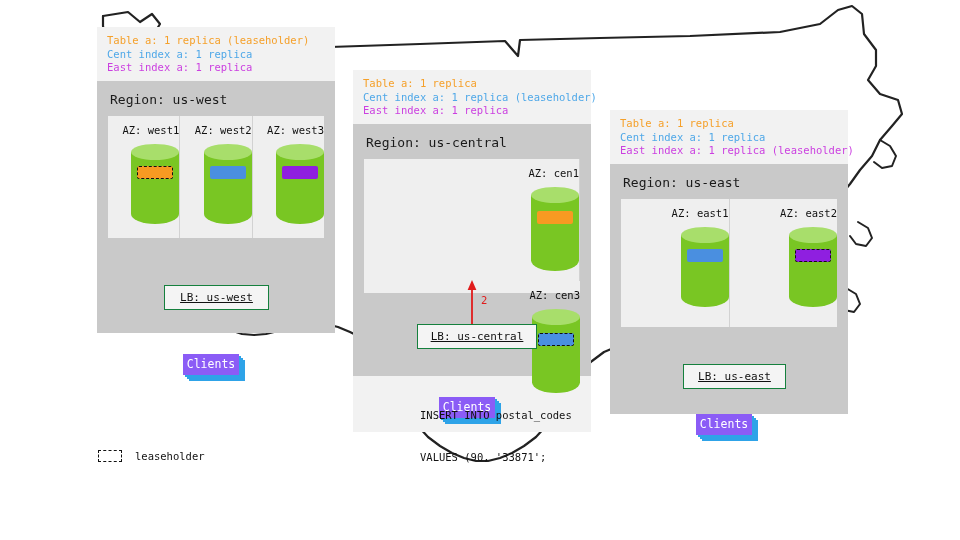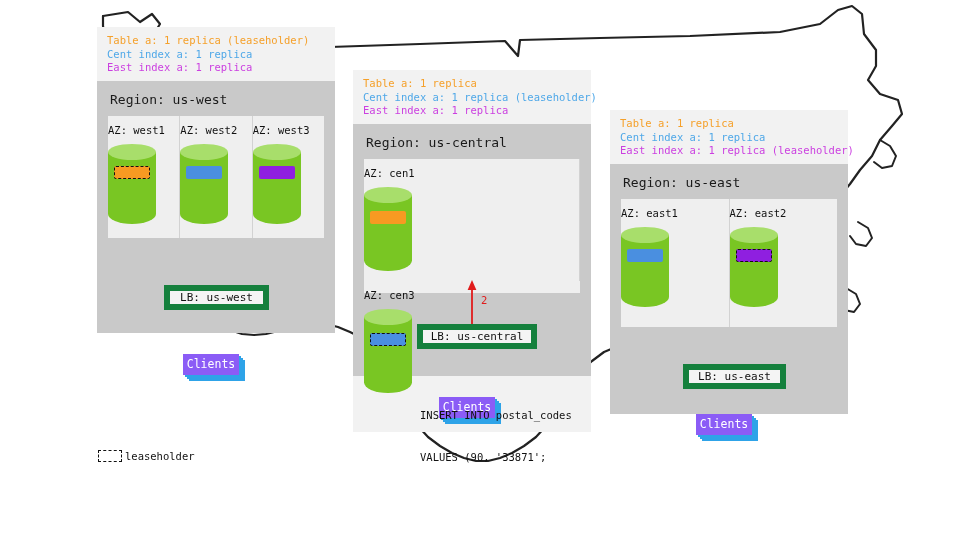--- a/index.html
+++ b/index.html
@@ -40,21 +40,21 @@
     margin:0 11px;
     display:flex;
     box-sizing:border-box;
     position:relative;
   }
   .az-cell{
     flex:1;
     box-sizing:border-box;
     border-right:1px solid #d2d2d2;
     padding:8px 0 10px 0;
-    display:flex;flex-direction:column;align-items:flex-start;
+    display:flex;flex-direction:column;align-items:flex-end;
   }
   .az-cell:last-child{border-right:none;}
   .az-label{font-size:10.5px;color:#111;margin-bottom:8px;white-space:pre;}
 
   
   .cyl{position:relative;}
   .cyl-body{
     position:absolute;left:0;right:0;
     background:#79C623;
     border-radius:0 0 50% 50%/0 0 14% 14%;
@@ -71,46 +71,47 @@
   }
   .band-orange{background:#F79A22;}
   .band-blue{background:#4A8FE0;}
   .band-purple{background:#8F1FE0;}
   .lease{border:1.6px dashed #111;}
 
   
   .lb-box{
     position:absolute;
     background:#f4f4f4;
-    border:6px solid #15803d;
+    border:1px solid #15803d;
     font-size:11px;color:#111;
     display:flex;align-items:center;justify-content:center;
     white-space:pre;
     box-sizing:border-box;
+    text-decoration:underline;
   }
 
   
   .clients{position:absolute;}
   .clients .sheet{position:absolute;background:#2EA3E8;}
   .clients .face{
     position:absolute;left:0;top:0;background:#8b5cf6;
     display:flex;align-items:center;justify-content:center;
     font-size:11.5px;color:#ffffff;white-space:pre;
     box-sizing:border-box;
   }
 
   
   .sql-block{
     position:absolute;
     font-size:10.5px;line-height:14px;color:#111;white-space:pre;
   }
 
   
   .legend{
-    position:absolute;display:flex;align-items:center;gap:3px;
+    position:absolute;display:flex;align-items:center;gap:13px;
   }
   .legend-swatch{
     width:24px;height:12px;border:1.6px dashed #111;box-sizing:border-box;
     background:transparent;
   }
   .legend-text{font-size:10.5px;color:#111;white-space:pre;}
 
   
   .arrow-wrap{position:absolute;}
   .arrow-num{

